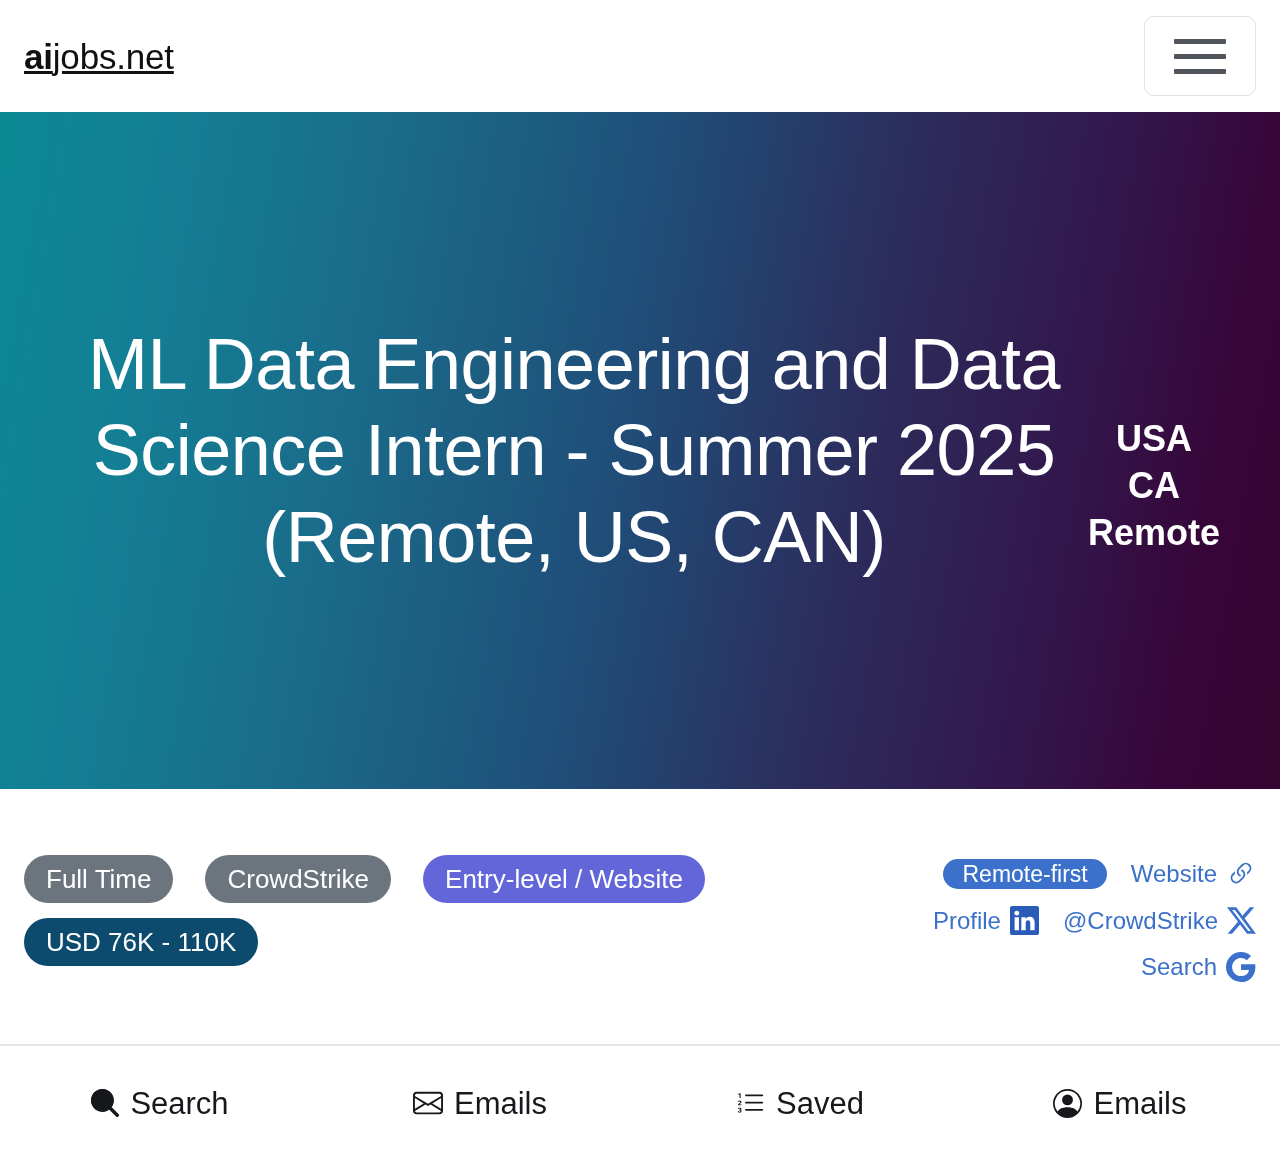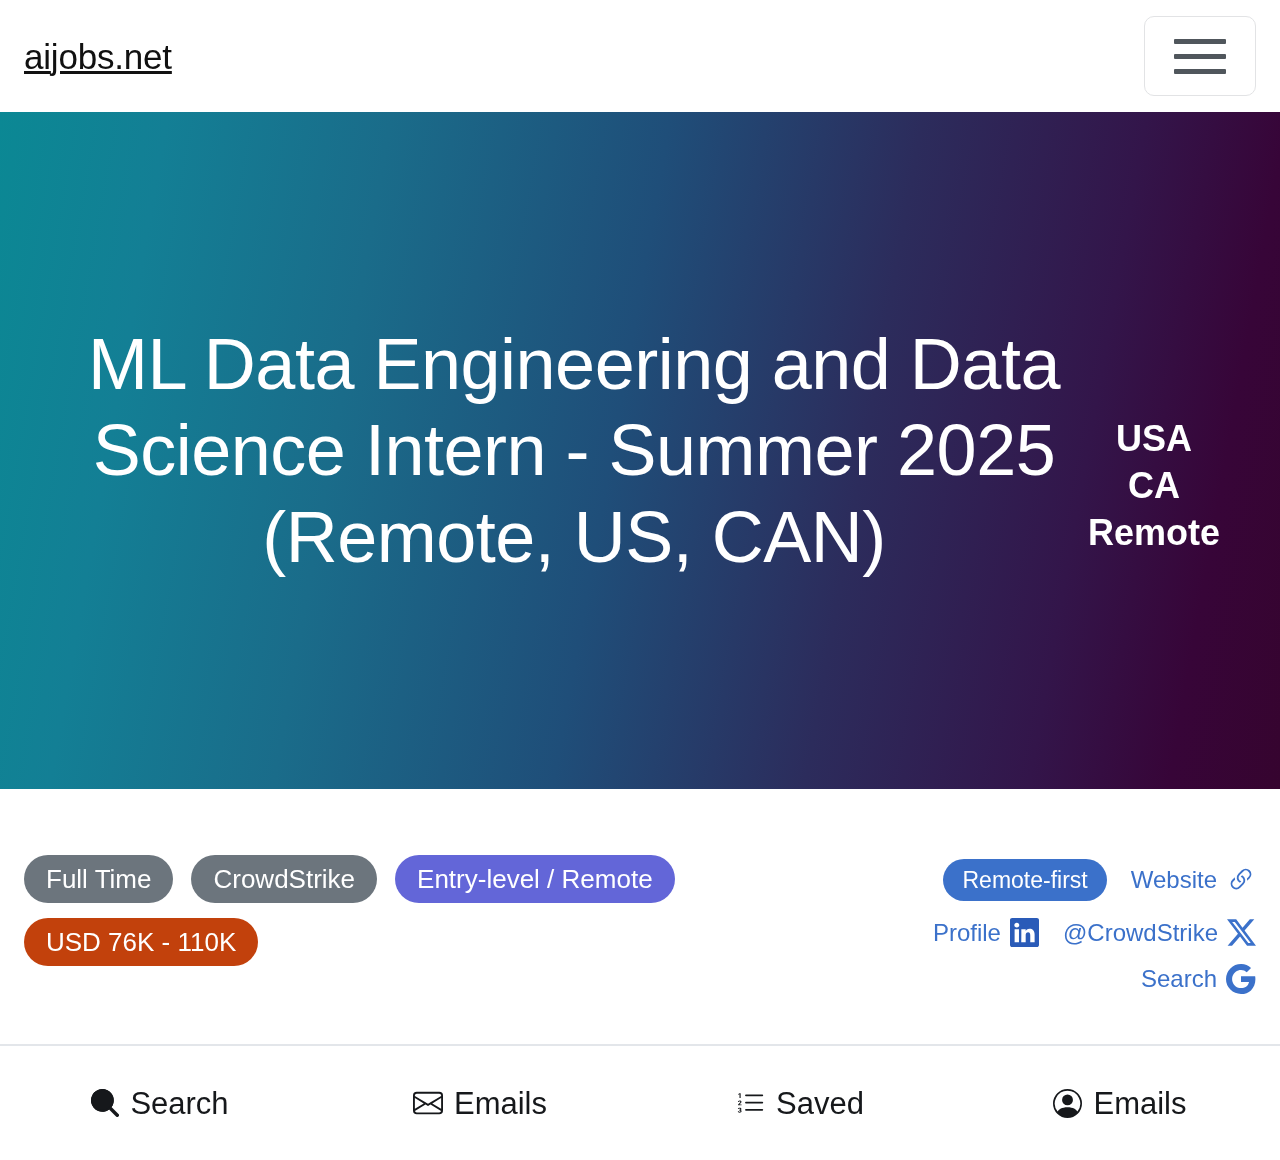--- a/index.html
+++ b/index.html
@@ -24,21 +24,21 @@
   }
 
   .brand {
     font-size: 35px;
     line-height: 1;
     color: #111111;
     letter-spacing: -0.2px;
     font-weight: 400;
     white-space: nowrap;
   }
-  .brand .brand-ai { font-weight: 400; }
+  .brand .brand-ai { font-weight: 700; }
 
   .menu-toggle {
     width: 112px;
     height: 80px;
     border: 1px solid #e2e3e5;
     border-radius: 10px;
     background: #ffffff;
     display: flex;
     flex-direction: column;
     align-items: center;
@@ -97,42 +97,42 @@
     padding: 66px 24px 0 24px;
     display: flex;
     justify-content: space-between;
     align-items: flex-start;
     height: 255px;
   }
 
   .tags-col {
     display: flex;
     flex-wrap: wrap;
-    gap: 15px 18px;
+    gap: 15px 32px;
     align-content: flex-start;
     max-width: 700px;
   }
 
   .tag {
     display: inline-flex;
     align-items: center;
     justify-content: center;
     height: 48px;
     padding: 0 22px;
     border-radius: 24px;
     color: #ffffff;
     font-size: 26px;
     line-height: 1;
     white-space: nowrap;
     cursor: pointer;
   }
   .tag--secondary { background: #6c757d; }
   .tag--indigo    { background: #6366d8; }
-  .tag--success   { background: #c2410c; }
-  .tag--primary   { background: #3b71ca; font-size: 23px; height: 42px; border-radius: 21px; padding: 0 19px; }
+  .tag--success   { background: #0c4a6e; }
+  .tag--primary   { background: #3b71ca; font-size: 23px; height: 30px; border-radius: 21px; padding: 0 19px; }
 
   .links-col {
     display: flex;
     flex-direction: column;
     align-items: flex-end;
     gap: 17px;
     padding-top: 4px;
   }
   .links-row {
     display: flex;
@@ -196,21 +196,21 @@
 <section class="hero">
   <h1 class="hero-title">ML Data Engineering and Data Science Intern - Summer 2025 (Remote, US, CAN)</h1>
   <div class="hero-subtitle">USA CA Remote</div>
 </section>
 
 <section class="meta-section">
 
   <div class="tags-col">
     <span class="tag tag--secondary">Full Time</span>
     <span class="tag tag--secondary">CrowdStrike</span>
-    <span class="tag tag--indigo">Entry-level / Remote</span>
+    <span class="tag tag--indigo">Entry-level / Website</span>
     <span class="tag tag--success">USD 76K - 110K</span>
   </div>
 
   <div class="links-col">
 
     <div class="links-row">
       <span class="tag tag--primary">Remote-first</span>
       <a class="ext-link" href="#">
         <span>Website</span>
         <span class="ic">

